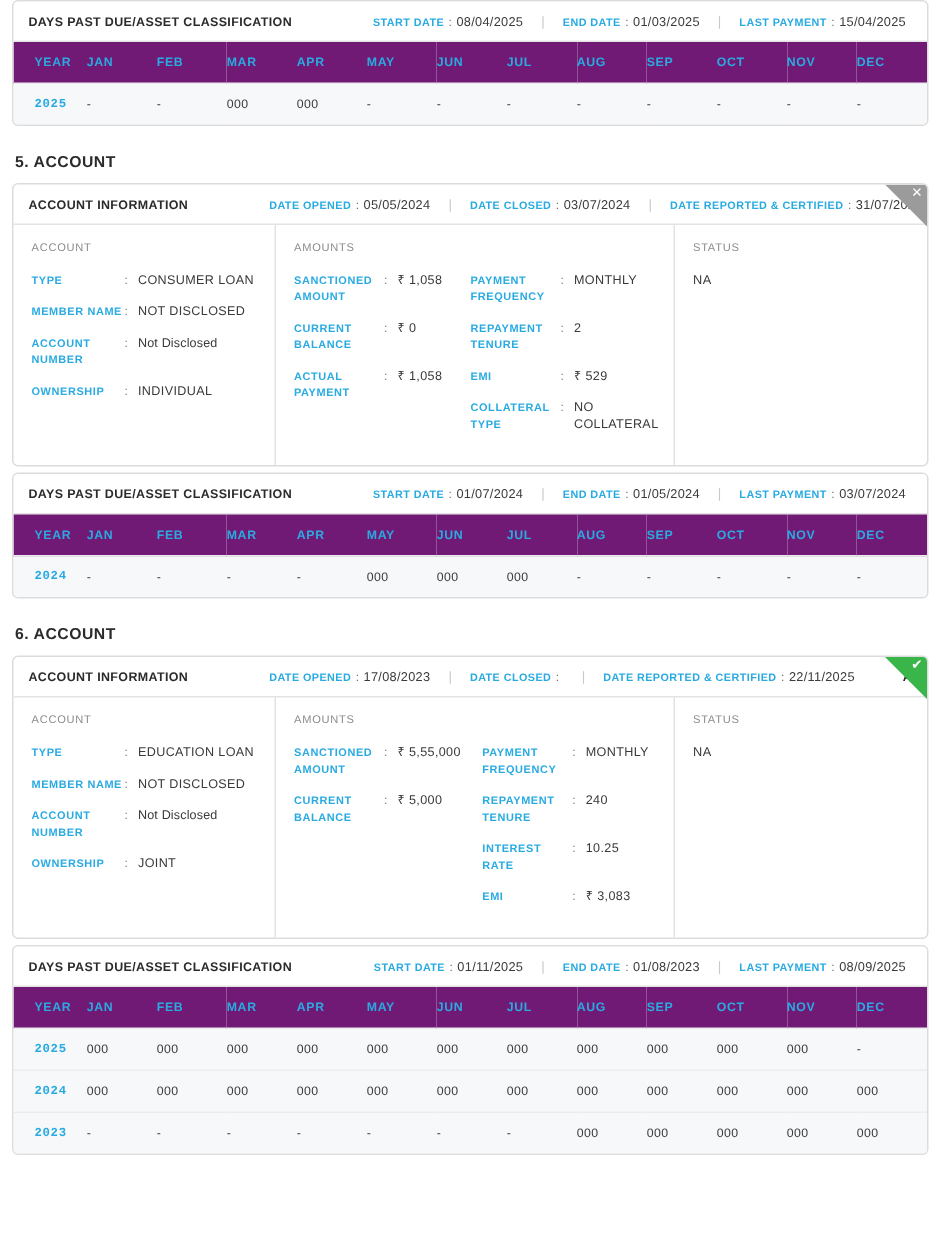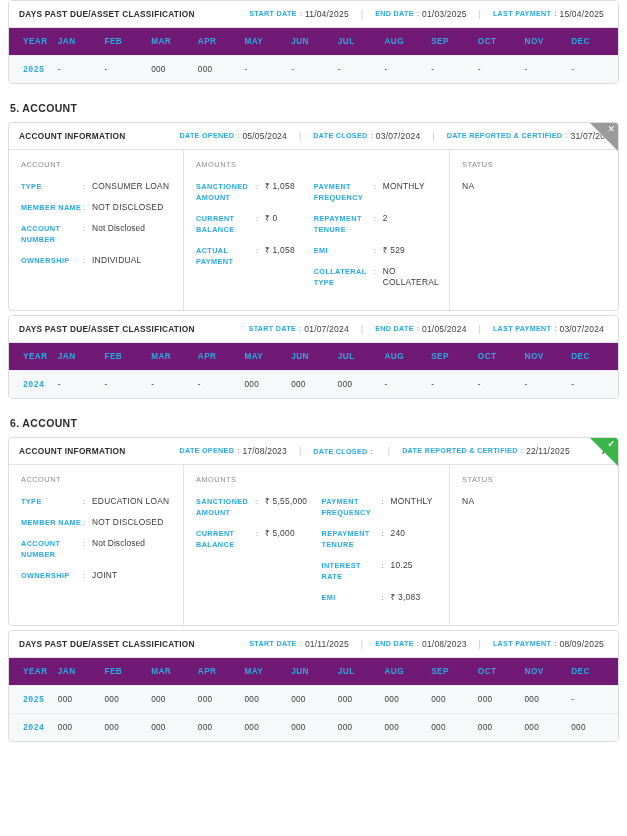--- a/index.html
+++ b/index.html
@@ -42,21 +42,21 @@
     white-space: nowrap;
   }
 
   .dpd-meta {
     display: flex;
     align-items: center;
     margin-left: auto;
     padding-right: 4px;
     white-space: nowrap;
   }
-  .meta-item { display: flex; align-items: flex-start; }
+  .meta-item { display: flex; align-items: center; }
   .meta-label {
     font-size: 7.2px;
     font-weight: bold;
     letter-spacing: .3px;
     color: #29abe2;
   }
   .meta-colon { font-size: 8px; color: #6d6d6d; margin: 0 3px; }
   .meta-value { font-size: 8.5px; color: #3b3b3b; letter-spacing: .2px; }
   .meta-sep {
     color: #c9c9c9;
@@ -205,21 +205,21 @@
 </head>
 <body>
 
 <div class="card dpd-block">
   <div class="dpd-header">
     <span class="dpd-title">DAYS PAST DUE/ASSET CLASSIFICATION</span>
     <div class="dpd-meta">
       <span class="meta-item">
         <span class="meta-label">START DATE</span>
         <span class="meta-colon">:</span>
-        <span class="meta-value">11/04/2025</span>
+        <span class="meta-value">08/04/2025</span>
       </span>
       <span class="meta-sep">|</span>
       <span class="meta-item">
         <span class="meta-label">END DATE</span>
         <span class="meta-colon">:</span>
         <span class="meta-value">01/03/2025</span>
       </span>
       <span class="meta-sep">|</span>
       <span class="meta-item">
         <span class="meta-label">LAST PAYMENT</span>
@@ -609,15 +609,30 @@
           <td>000</td>
           <td>000</td>
           <td>000</td>
           <td>000</td>
           <td>000</td>
           <td>000</td>
           <td>000</td>
           <td>000</td>
           <td>000</td>
         </tr>
+        <tr>
+          <td class="year">2023</td>
+          <td>-</td>
+          <td>-</td>
+          <td>-</td>
+          <td>-</td>
+          <td>-</td>
+          <td>-</td>
+          <td>-</td>
+          <td>000</td>
+          <td>000</td>
+          <td>000</td>
+          <td>000</td>
+          <td>000</td>
+        </tr>
       </tbody>
   </table>
 </div>
 
 </body></html>

